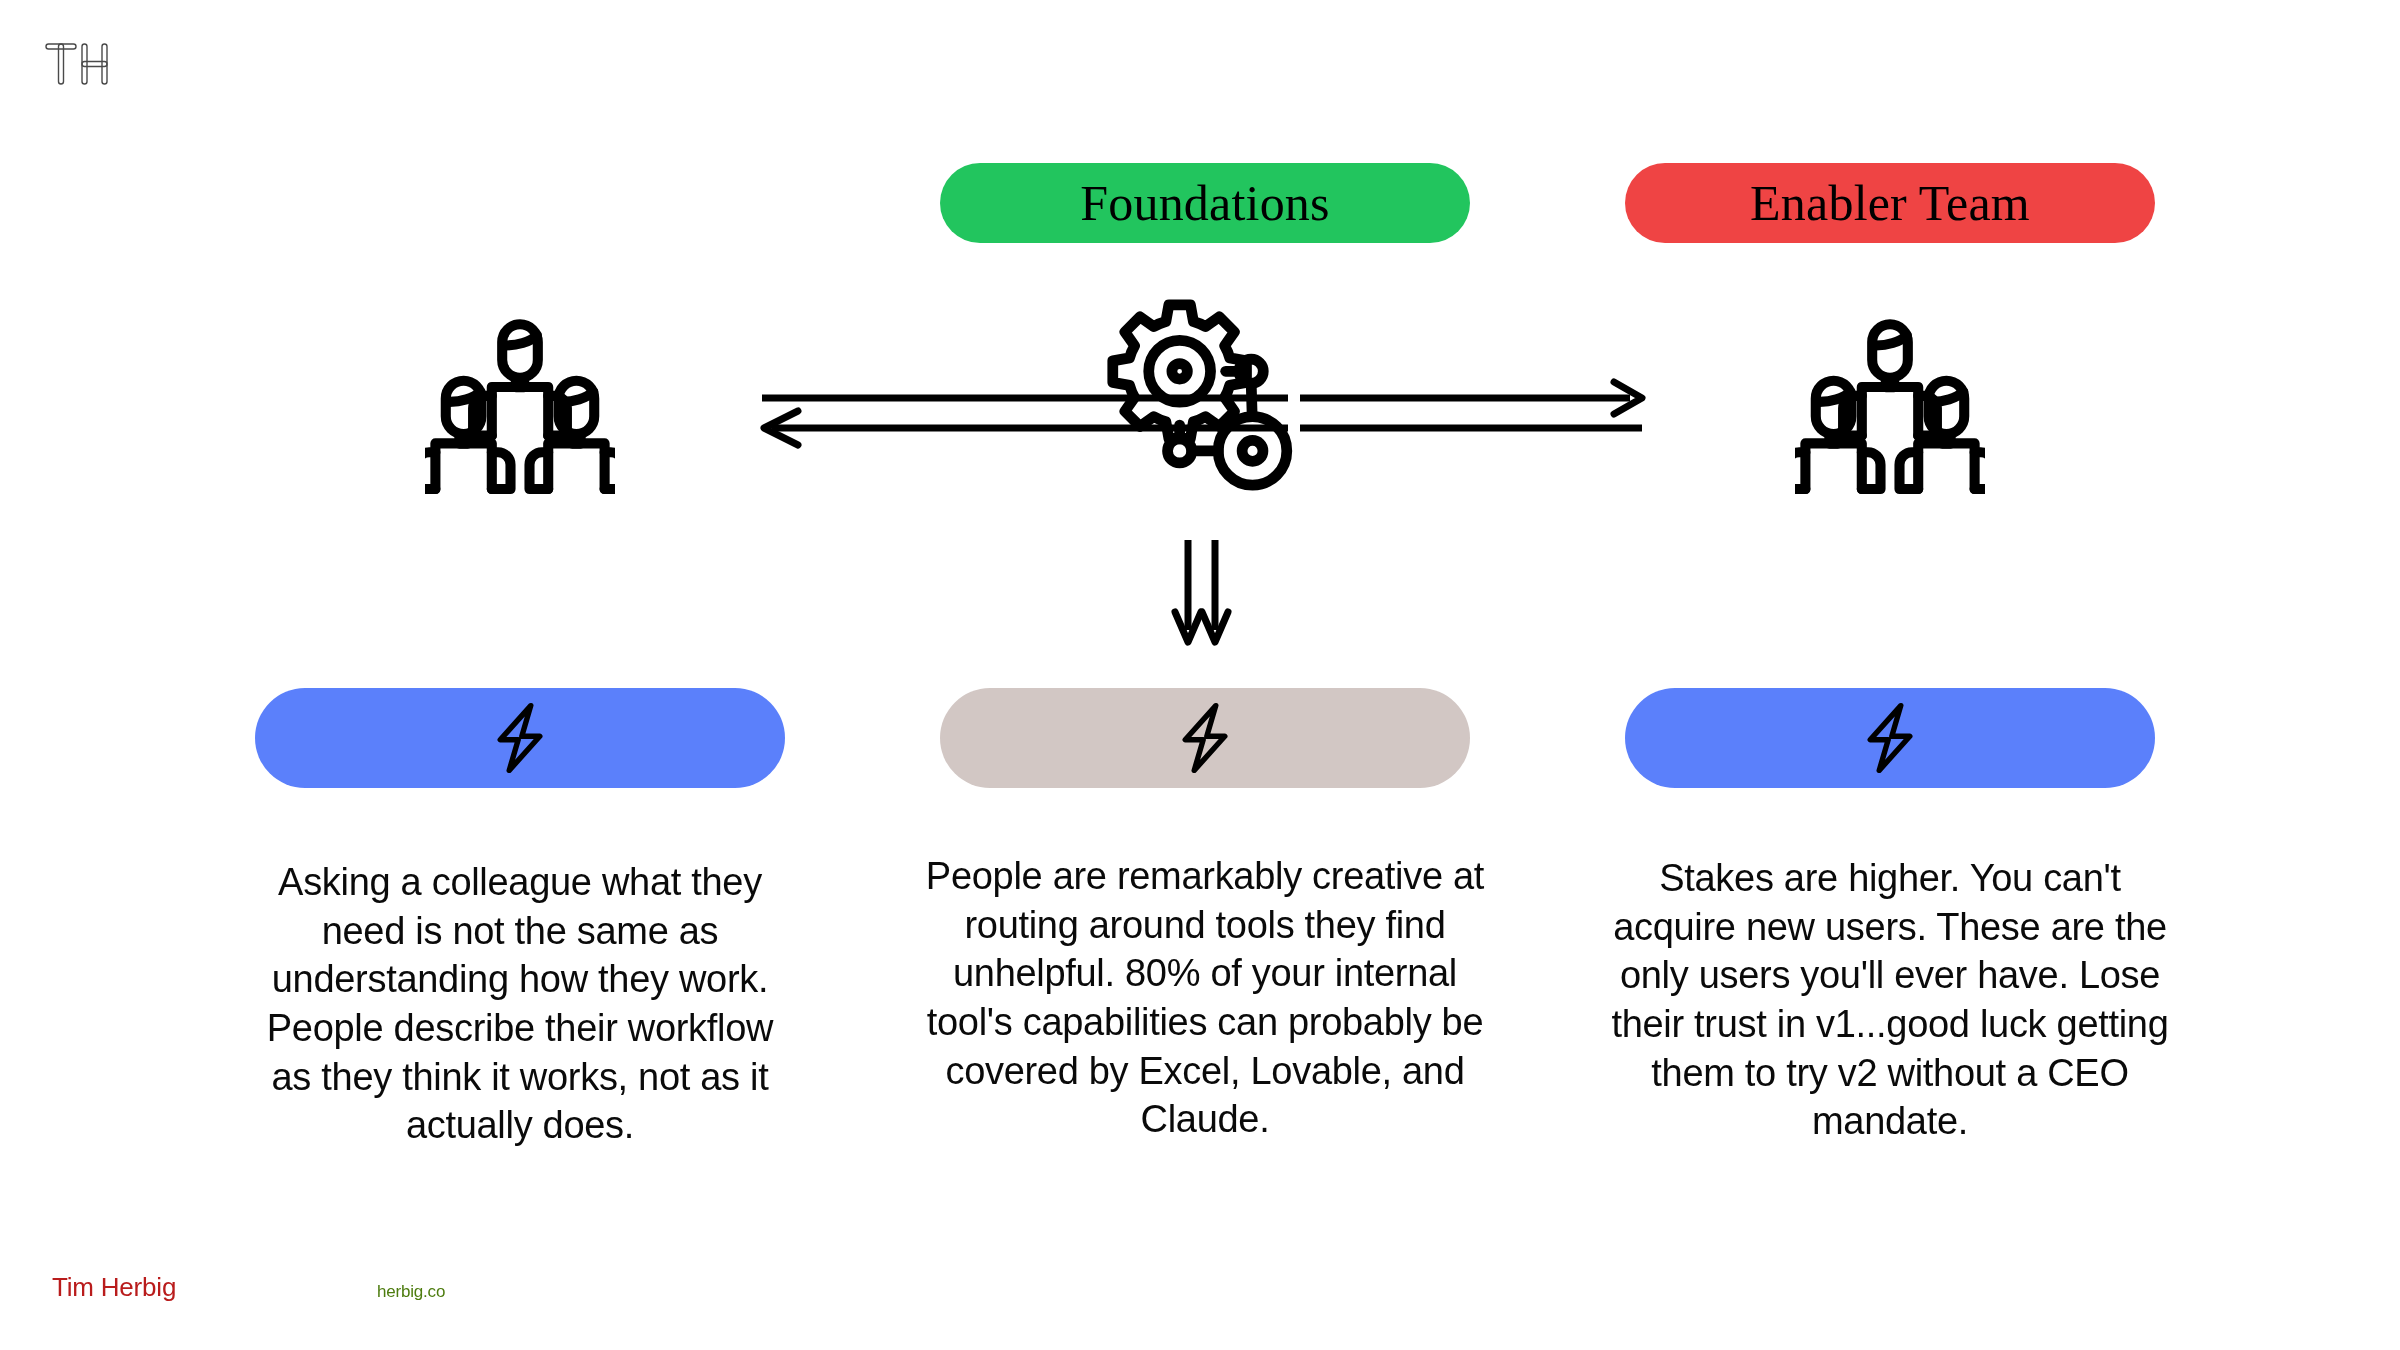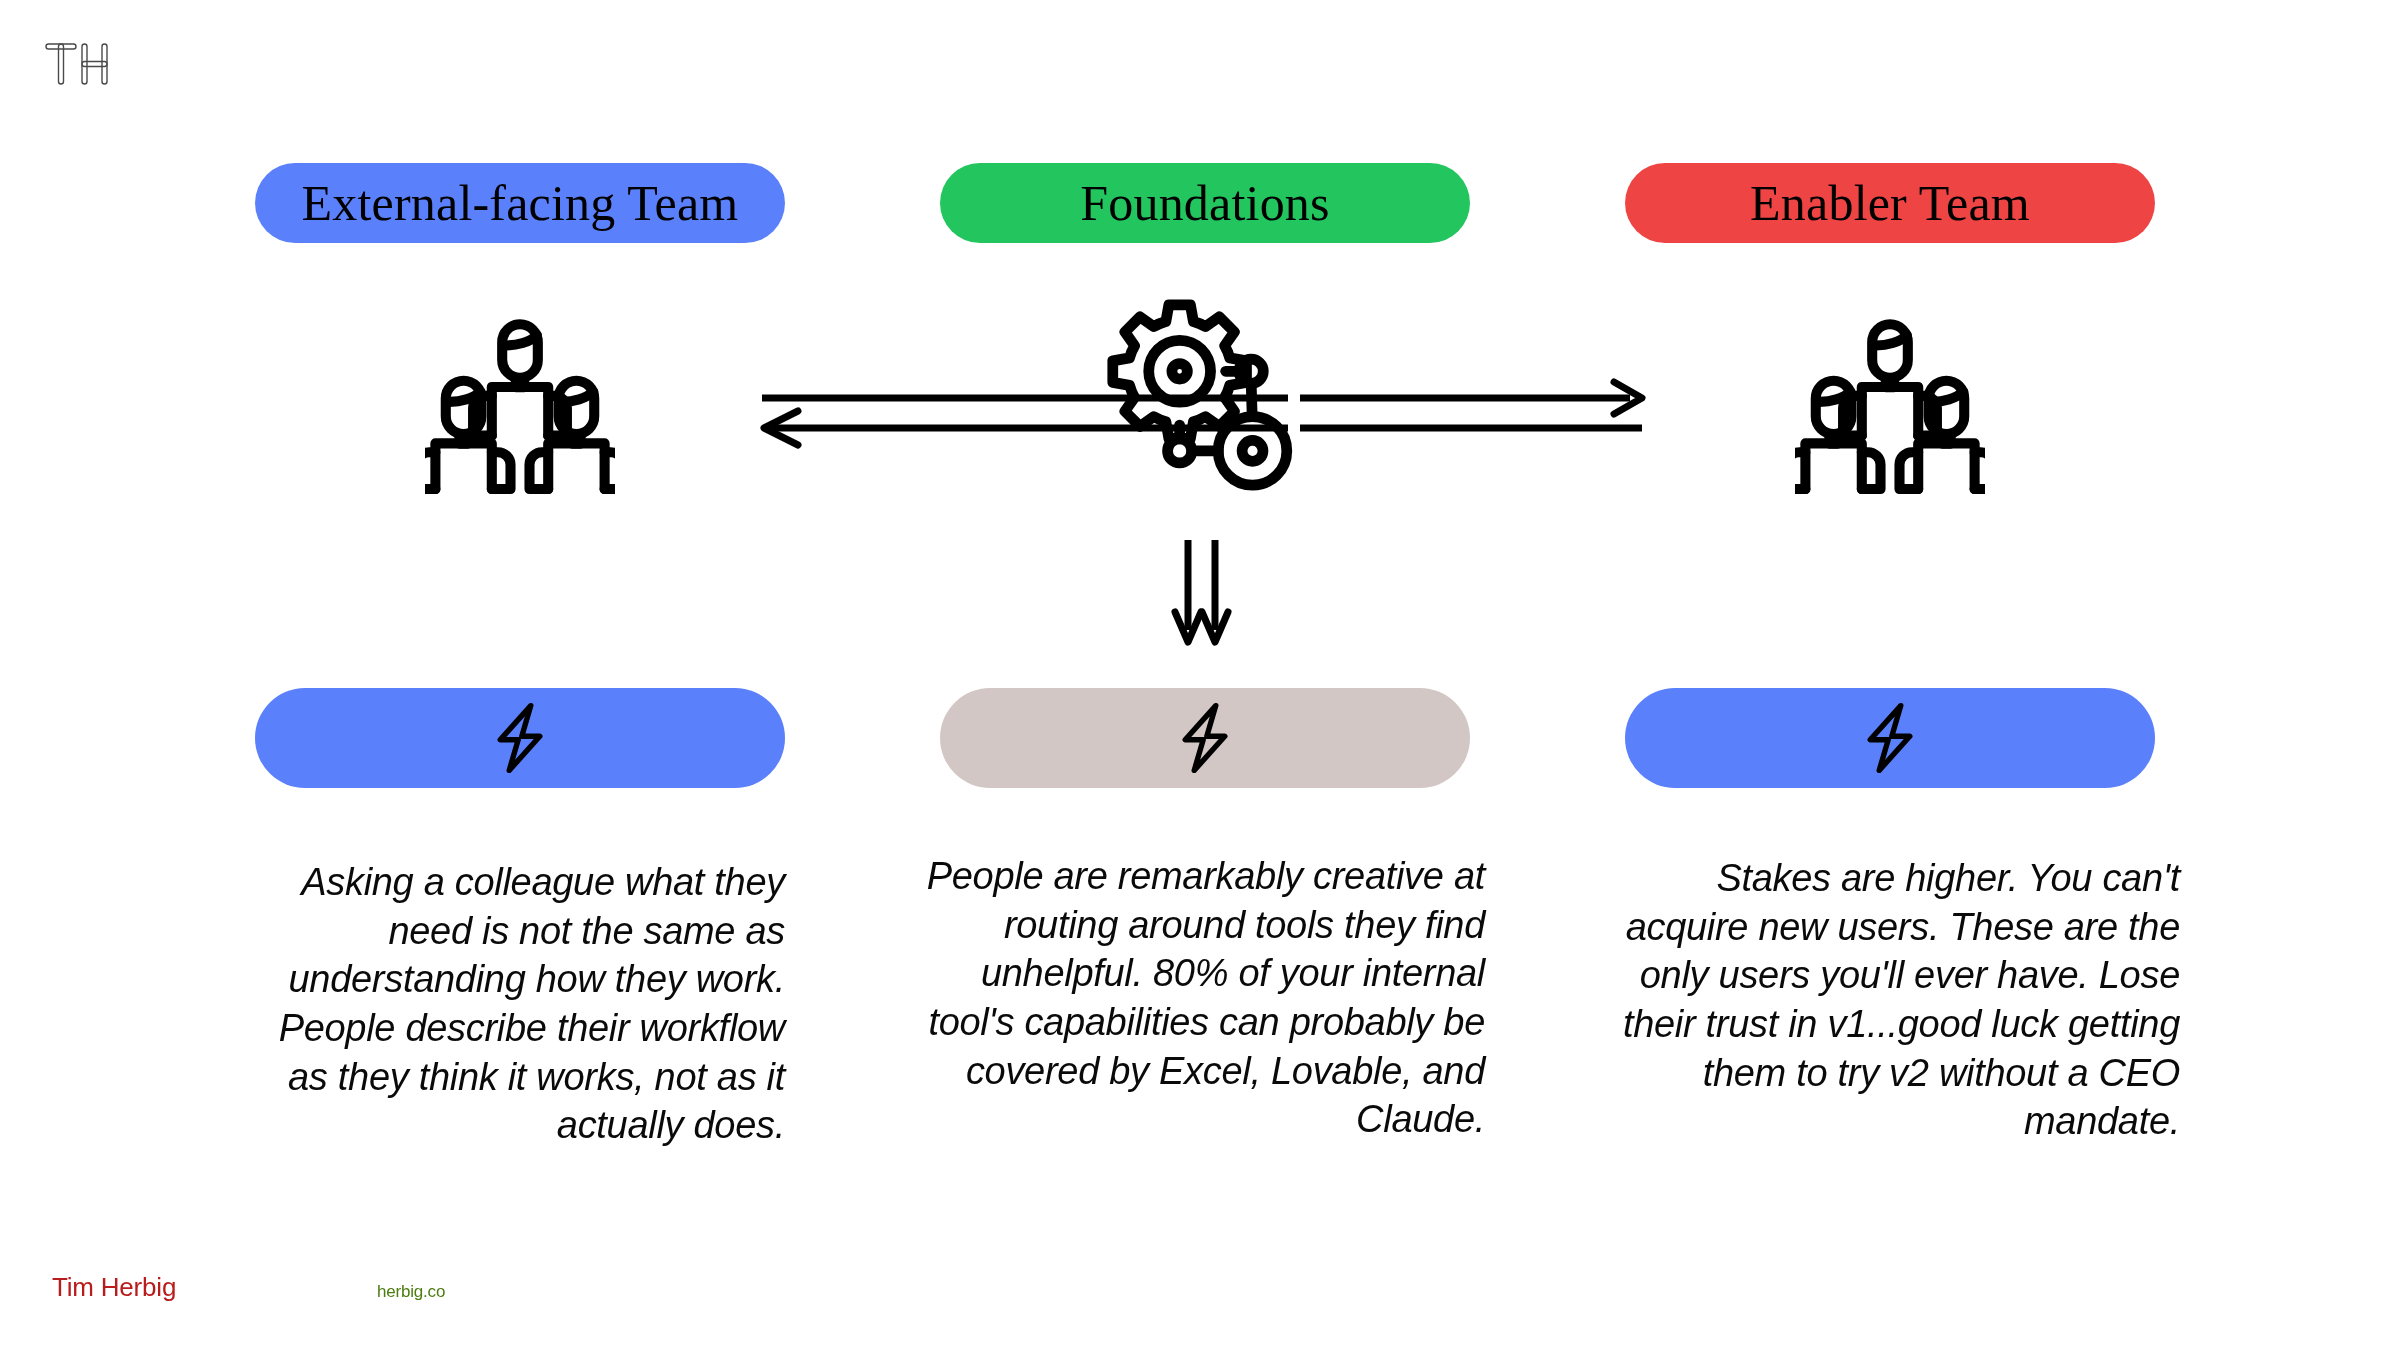--- a/index.html
+++ b/index.html
@@ -90,27 +90,26 @@
     align-items: center;
     justify-content: center;
   }
 
   
   .body-copy {
     position: absolute;
     top: 858px;
     left: 0;
     width: 530px;
-    text-align: right;
+    text-align: center;
     font-family: "Liberation Sans", sans-serif;
     font-size: 38px;
     line-height: 1.28;
     color: #0a0a0a;
     letter-spacing: -0.3px;
-    font-style: italic;
   }
   .col-center .body-copy { top: 852px; width: 560px; left: -15px; }
   .col-right  .body-copy { top: 854px; width: 580px; left: -25px; }
 
   
   .connectors {
     position: absolute;
     left: 0;
     top: 0;
     width: 2400px;
@@ -187,23 +186,20 @@
       <line x1="1215" y1="540" x2="1215" y2="630"></line>
       <polyline points="1202,612 1215,642 1228,612" stroke-linecap="round" stroke-linejoin="round"></polyline>
     </g>
   </svg>
 </div>
 
 <div class="columns">
 
   <div class="col col-left">
 
-    <div class="pill-header" style="background:#5B80FB">
-      <span class="pill-title">External-facing Team</span>
-    </div>
 
     <div class="icon-slot">
       <svg width="190" height="190" viewBox="0 0 64 64" fill="none" stroke="#000" stroke-width="3.4" stroke-linejoin="round" stroke-linecap="round">
 
         <path d="M26 12.5a6 6 0 0 1 12 0v6a6 6 0 0 1-12 0z"></path>
         <path d="M26.4 13.6c4.6 .2 9-1.2 11.3-3.4"></path>
         <path d="M30.6 24.5v3.2h2.8v-3.2"></path>
         <path d="M22.5 44V27.6h19V44"></path>
         <path d="M22.5 30.6h-2.1a4.2 4.2 0 0 0-4.2 4.2V44h6.3"></path>
         <path d="M41.5 30.6h2.1a4.2 4.2 0 0 1 4.2 4.2V44h-6.3"></path>

